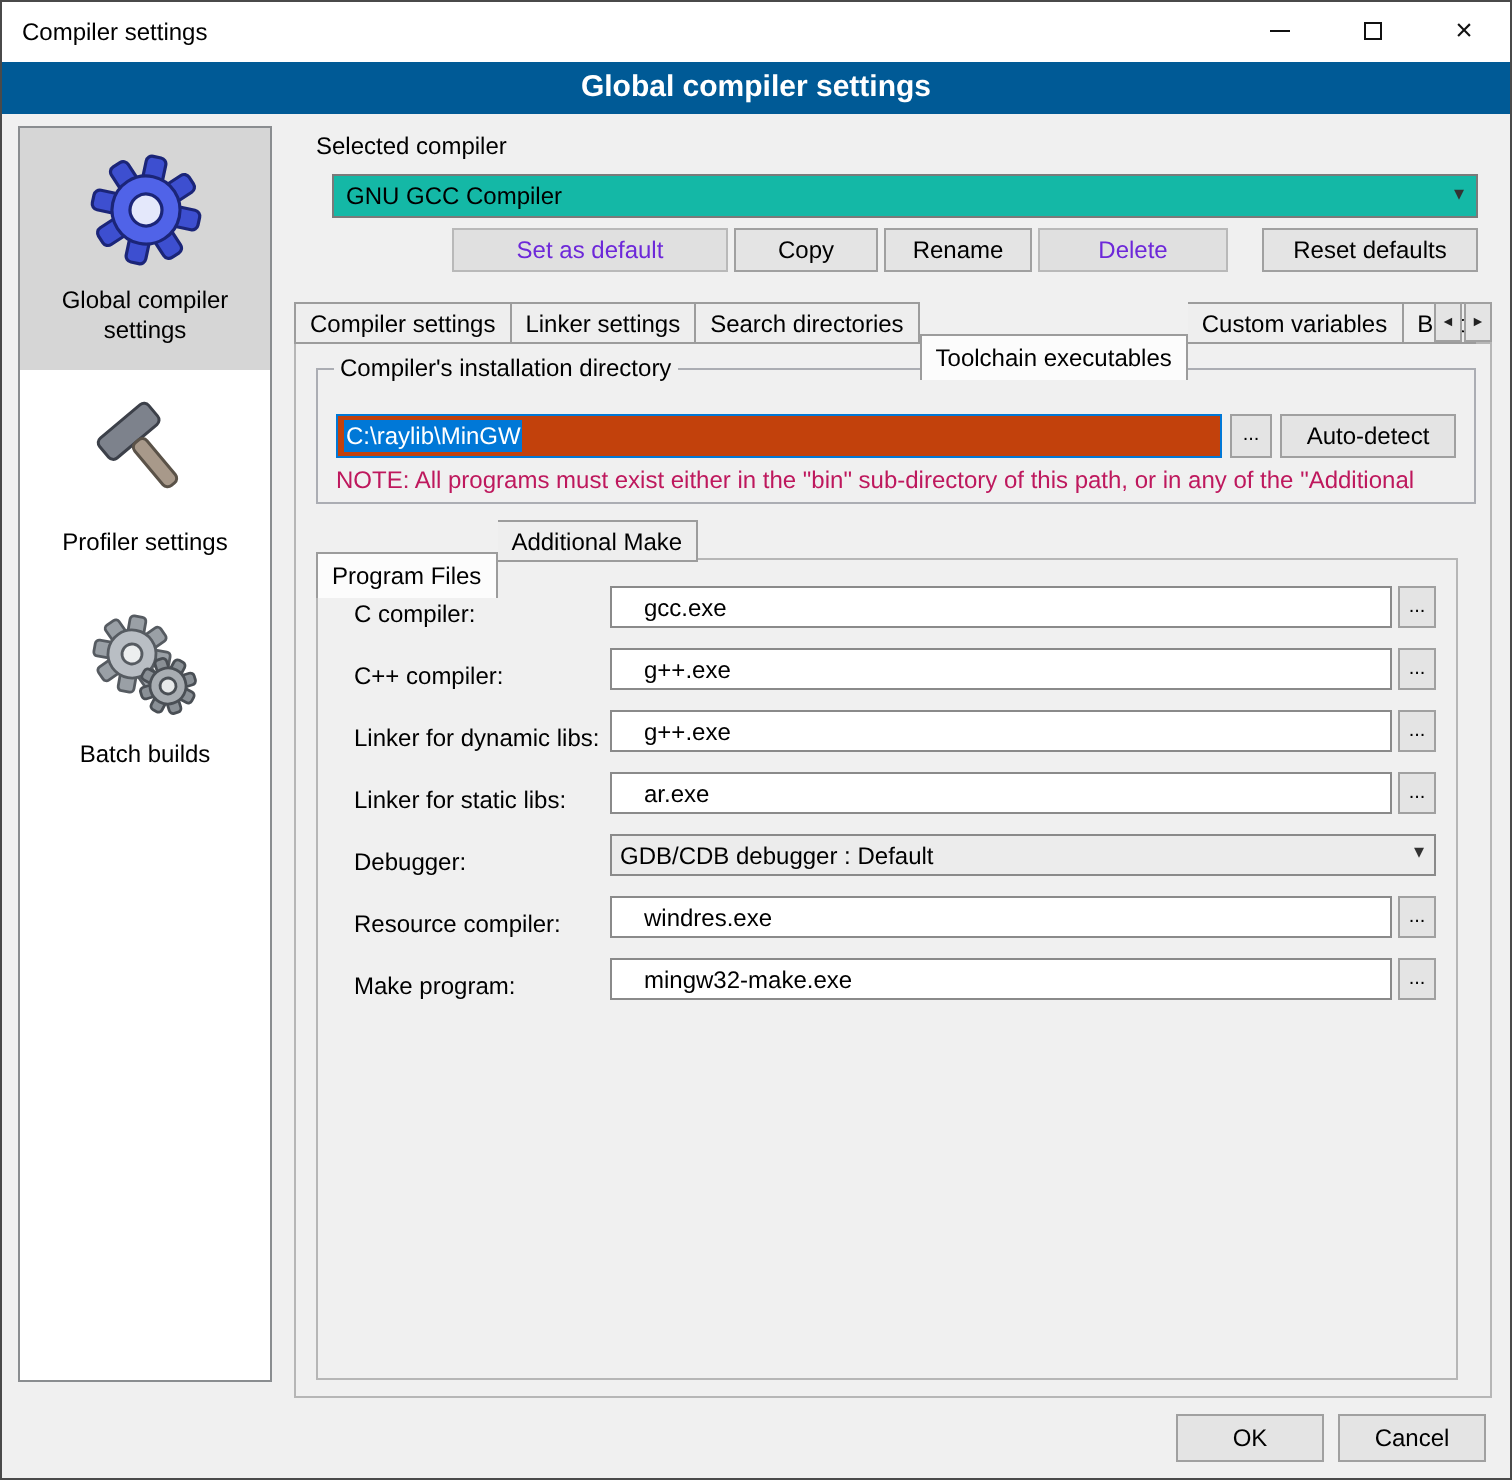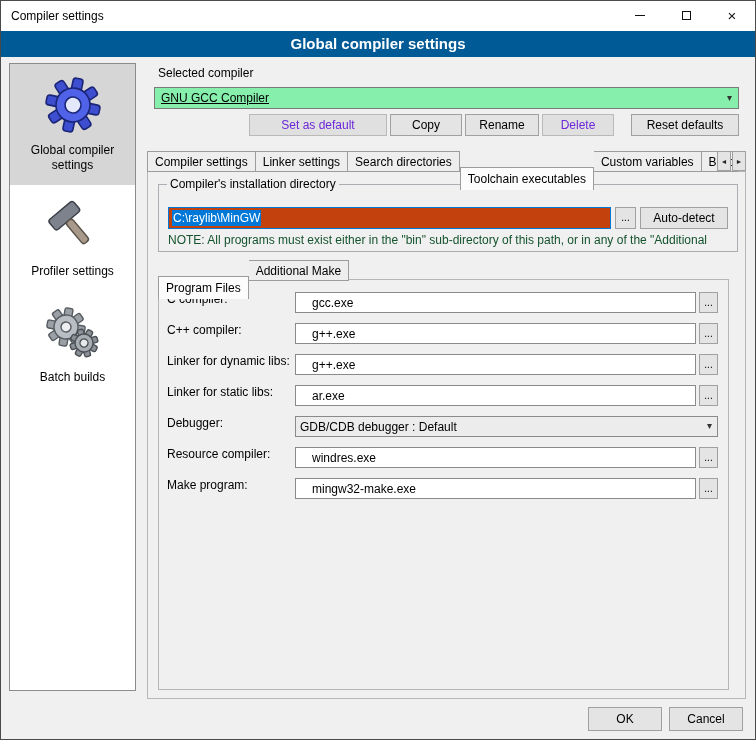--- a/index.html
+++ b/index.html
@@ -21,28 +21,28 @@
 
   
   .sidebar { position:absolute; left:8px; top:62px; width:127px; height:628px; background:#fff; border:1px solid #8a8d90; }
   .side-item { text-align:center; padding:12px 4px 12px 4px; }
   .side-item.selected { background:#d6d6d6; }
   .side-label { display:block; margin-top:6px; line-height:1.25; }
 
   
   .main { position:absolute; left:145px; top:62px; right:8px; bottom:0; }
   .sel-label { position:absolute; left:12px; top:3px; }
-  .combo { position:absolute; left:8px; right:8px; top:24px; height:22px; background:#86efac; border:1px solid #7a7a7a; display:flex; align-items:center; padding:0 22px 0 6px;text-decoration:underline; }
+  .combo { position:absolute; left:20px; right:8px; top:24px; height:22px; background:#14b8a6; border:1px solid #7a7a7a; display:flex; align-items:center; padding:0 22px 0 6px; }
   .combo .chev { position:absolute; right:6px; top:4px; font-size:10px; color:#333; }
 
   .btnrow { position:absolute; left:12px; right:8px; top:51px; height:22px; display:flex; gap:3px; align-items:center; }
   .btnrow .spacer { flex:1; }
   .pbtn { height:22px; background:#e4e4e4; border:1px solid #a0a0a0; font-family:inherit; font-size:12px; padding:0 8px; }
   .pbtn.disabled { color:#6d28d9; background:#e0e0e0; border-color:#b9b9b9; }
-  .w-setdef { width:138px; } .w-copy { width:72px; } .w-rename { width:74px; } .w-delete { width:72px; }
+  .w-setdef { width:138px; } .w-copy { width:72px; } .w-rename { width:74px; } .w-delete { width:95px; }
   .w-reset { width:108px; margin-left:14px; }
 
   
   .tabstrip { position:absolute; left:1px; right:0; top:86px; height:23px; display:flex; align-items:flex-start; z-index:2; }
   .tab { height:21px; margin-top:2px; padding:0 7px; line-height:20px; background:#eeeeee; border:1px solid #9c9c9c; border-left:none; white-space:nowrap; }
   .tab:first-child { border-left:1px solid #9c9c9c; }
   .tab.active { height:23px; margin-top:18px; line-height:22px; background:#fcfcfc; border-left:1px solid #9c9c9c; border-bottom:none; }
   .tab.clip { max-width:36px; overflow:hidden; }
   .tab-arrows { position:absolute; right:1px; top:2px; display:flex; gap:1px; }
   .arrow-btn { width:14px; height:20px; background:#e4e4e4; border:1px solid #a0a0a0; font-size:7px; display:flex; align-items:center; justify-content:center; padding:0; color:#222; }
@@ -50,27 +50,27 @@
   .page { position:absolute; left:1px; right:1px; top:108px; bottom:40px; background:#f0f0f0; border:1px solid #b6b6b6; z-index:1; }
 
   
   .groupbox { position:absolute; left:10px; right:7px; top:12px; height:68px; border:1px solid #abadb3; }
   .grouplabel { position:absolute; top:-8px; left:8px; background:#f0f0f0; padding:0 3px; }
   .pathrow { position:absolute; left:9px; right:9px; top:22px; height:22px; display:flex; gap:4px; align-items:center; }
   .path-input { flex:1; height:22px; border:1px solid #0078d7; background:#c2410c; display:flex; align-items:center; padding-left:3px; }
   .sel-text { background:#0078d7; color:#fff; padding:1px 1px; }
   .mini-btn { width:21px; height:22px; background:#e4e4e4; border:1px solid #a0a0a0; font-size:10px; line-height:1; padding:0; }
   .autodetect { width:88px; height:22px; background:#e4e4e4; border:1px solid #a0a0a0; font-size:12px; padding:0; }
-  .note { position:absolute; left:9px; right:0; top:48px; color:#14532d; white-space:nowrap; overflow:hidden; }
+  .note { position:absolute; left:9px; right:0; top:48px; color:#be185d; white-space:nowrap; overflow:hidden; }
 
   
   .inner-tabstrip { position:absolute; left:10px; top:86px; height:23px; display:flex; z-index:2; }
   .inner-page { position:absolute; left:10px; right:16px; top:107px; bottom:8px; background:#f0f0f0; border:1px solid #b6b6b6; z-index:1; }
 
-  .frow { position:absolute; left:8px; right:10px; height:22px; display:flex; align-items:flex-start; }
+  .frow { position:absolute; left:18px; right:10px; height:22px; display:flex; align-items:flex-end; }
   .flabel { width:128px; flex:0 0 128px; }
   .finput { flex:1; height:21px; border:1px solid #8a8a8a; background:#fff; display:flex; align-items:center; padding-left:16px; overflow:hidden; white-space:nowrap; }
   .fbrowse { width:19px; height:21px; margin-left:3px; flex:0 0 19px; background:#e4e4e4; border:1px solid #a0a0a0; font-size:10px; line-height:1; padding:0; }
   .fselect { position:relative; flex:1; height:21px; border:1px solid #8a8a8a; background:#ececec; display:flex; align-items:center; padding:0 22px 0 4px; }
   .fselect .chev { position:absolute; right:5px; top:3px; font-size:10px; color:#333; }
   .r0{top:12px}.r1{top:43px}.r2{top:74px}.r3{top:105px}.r4{top:136px}.r5{top:167px}.r6{top:198px}
 
   
   .footer { position:absolute; right:12px; bottom:8px; display:flex; gap:7px; }
   .fbtn { width:74px; height:24px; background:#e4e4e4; border:1px solid #a0a0a0; font-family:inherit; font-size:12px; }

